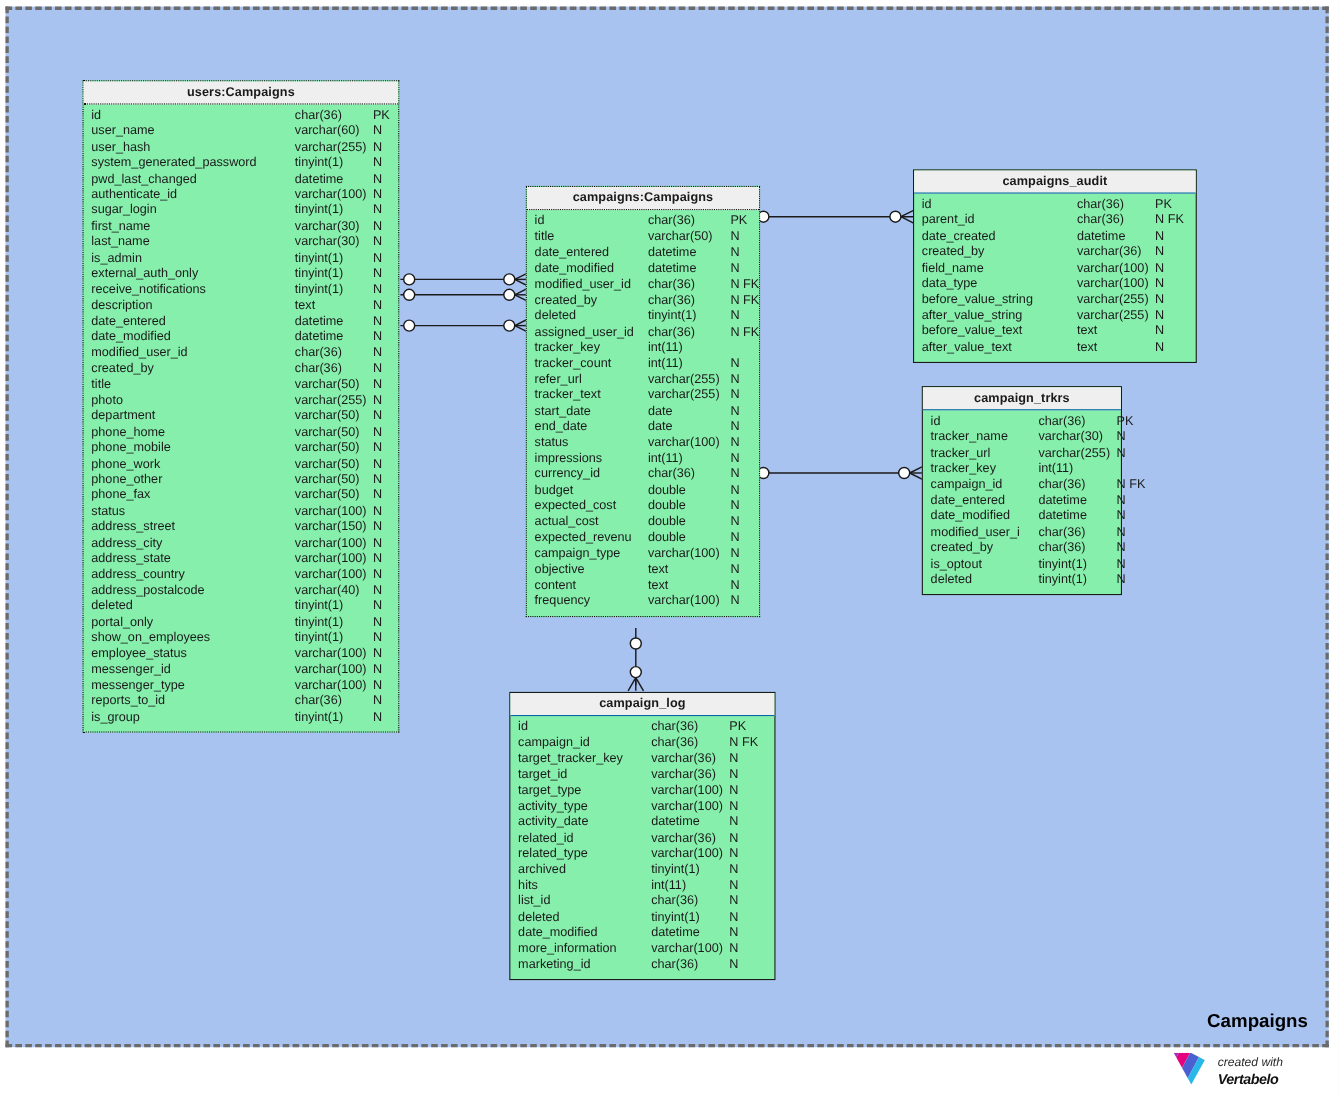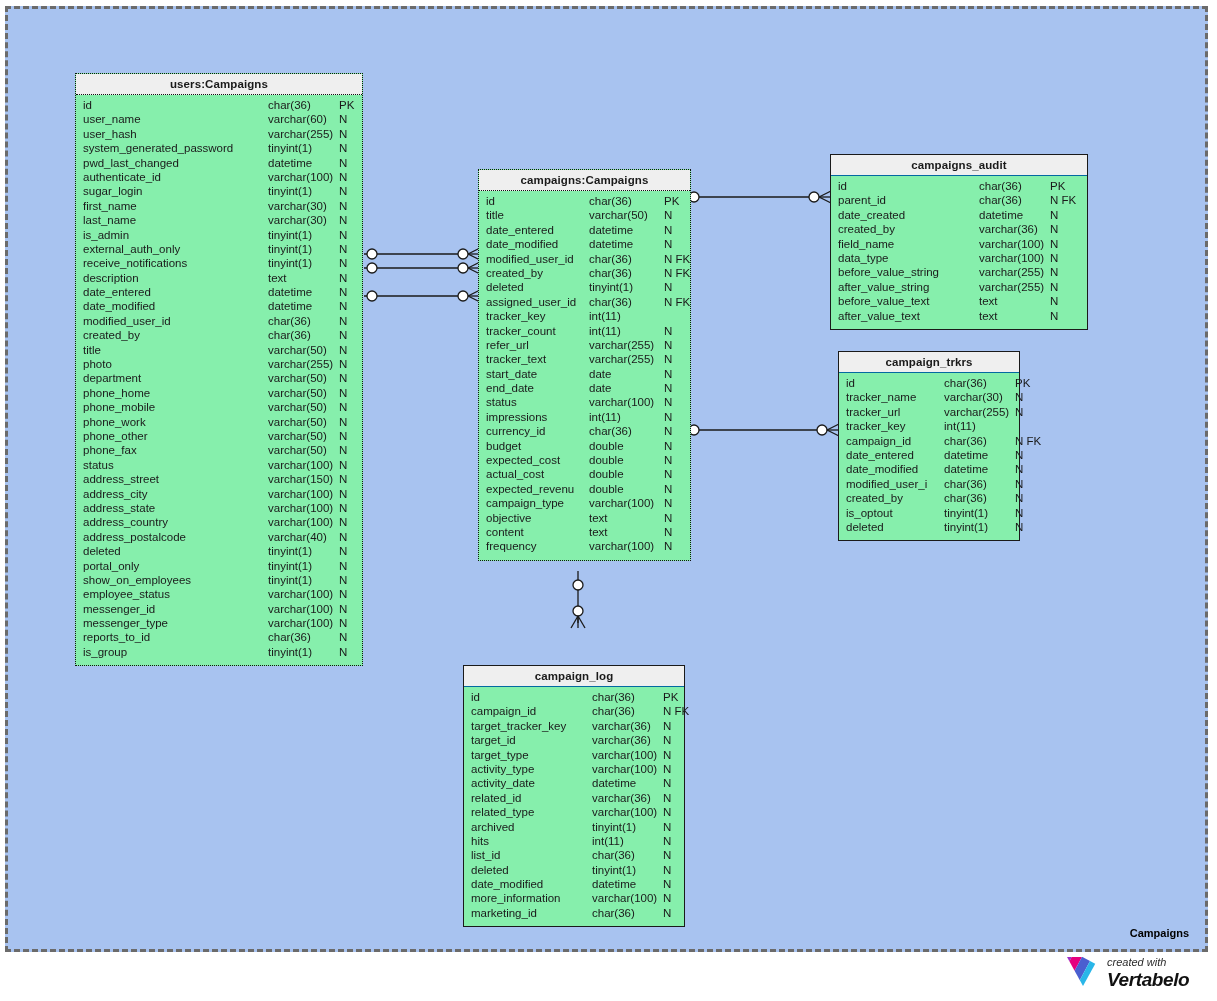--- a/index.html
+++ b/index.html
@@ -97,21 +97,21 @@
   #ent-campaign-trkrs .a-type { left: 105px; }
   #ent-campaign-trkrs .a-key  { left: 176px; }
   #ent-campaign-log .a-type { left: 128px; }
   #ent-campaign-log .a-key  { left: 199px; }
 
   
   #diagram-title {
     position: absolute;
     right: 16px;
     bottom: 10px;
-    font-size: 11px;
+    font-size: 17px;
     font-weight: bold;
     color: #000000;
   }
 
   
   #vertabelo-badge {
     position: absolute;
     left: 1066px;
     top: 955px;
     display: flex;
@@ -123,21 +123,21 @@
     flex-direction: column;
     line-height: 1.0;
   }
   #vertabelo-badge .vb-created {
     font-size: 11px;
     font-style: italic;
     color: #2b2b2b;
     margin-bottom: 2px;
   }
   #vertabelo-badge .vb-name {
-    font-size: 19px;
+    font-size: 13px;
     font-weight: bold;
     font-style: italic;
     color: #111111;
     letter-spacing: -0.4px;
   }
 </style>
 </head>
 <body>
 
 <div id="canvas">
@@ -642,21 +642,21 @@
               <span class="a-type">tinyint(1)</span>
               <span class="a-key">N</span>
             </div>
             <div class="attr">
               <span class="a-name">deleted</span>
               <span class="a-type">tinyint(1)</span>
               <span class="a-key">N</span>
             </div>
           </div>
         </div>
-        <div class="entity solid" id="ent-campaign-log" style="left: 455px; top: 656px; width: 222px;">
+        <div class="entity solid" id="ent-campaign-log" style="left: 455px; top: 620px; width: 242px;">
           <div class="entity-header">campaign_log</div>
           <div class="entity-body">
             <div class="attr">
               <span class="a-name">id</span>
               <span class="a-type">char(36)</span>
               <span class="a-key">PK</span>
             </div>
             <div class="attr">
               <span class="a-name">campaign_id</span>
               <span class="a-type">char(36)</span>

